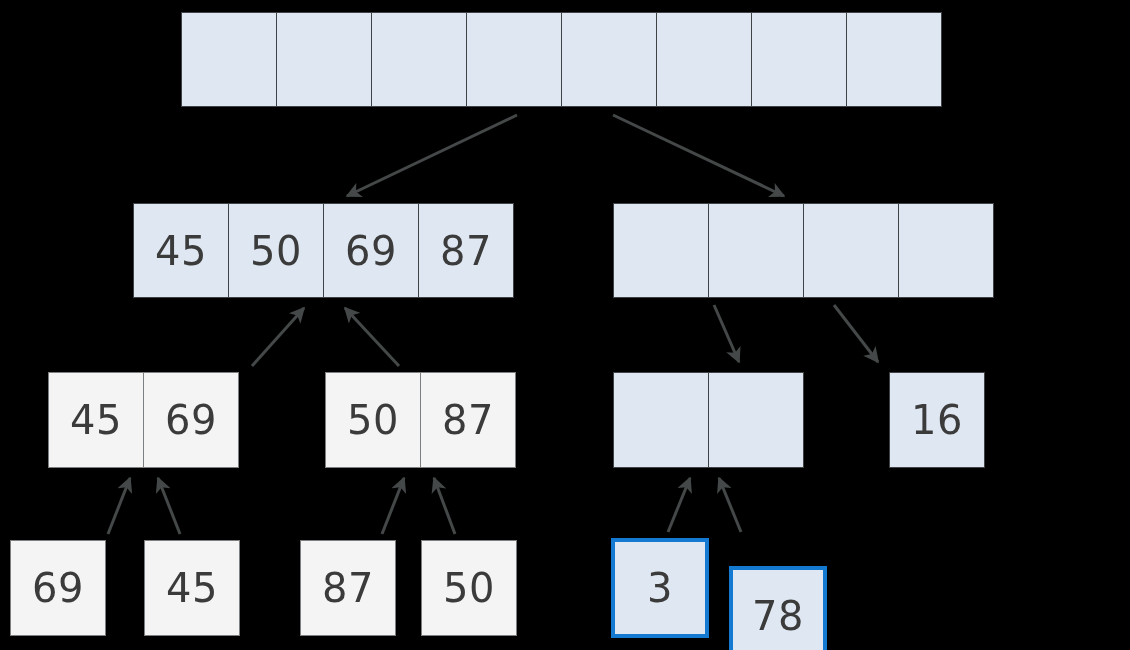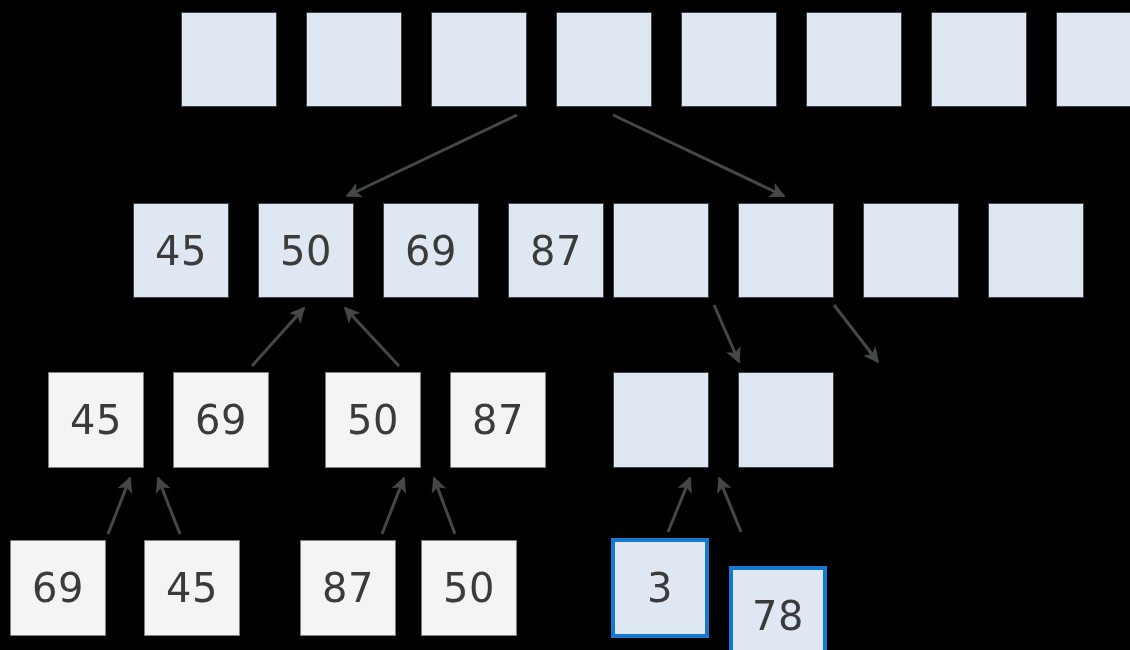--- a/index.html
+++ b/index.html
@@ -21,21 +21,20 @@
     top: 0;
     width: 1130px;
     height: 650px;
     pointer-events: none;
   }
   .node {
     position: absolute;
     display: flex;
     flex-direction: row;
     box-sizing: border-box;
-    gap: 30px;
   }
   .cell {
     box-sizing: border-box;
     display: flex;
     align-items: center;
     justify-content: center;
     font-size: 40px;
     letter-spacing: 0.5px;
     color: #3b3b3b;
     background: #dfe8f2;
@@ -122,20 +121,21 @@
       </div>
       <div class="node plain" style="left: 325px; top: 372px;">
         <div class="cell" style="width: 96px; height: 96px;">50</div>
         <div class="cell" style="width: 96px; height: 96px;">87</div>
       </div>
       <div class="node blue" style="left: 613px; top: 372px;">
         <div class="cell" style="width: 96px; height: 96px;"></div>
         <div class="cell" style="width: 96px; height: 96px;"></div>
       </div>
       <div class="node blue" style="left: 889px; top: 372px;">
+        <div class="cell" style="width: 96px; height: 96px;">16</div>
       </div>
       <div class="node plain" style="left: 10px; top: 540px;">
         <div class="cell" style="width: 96px; height: 96px;">69</div>
       </div>
       <div class="node plain" style="left: 144px; top: 540px;">
         <div class="cell" style="width: 96px; height: 96px;">45</div>
       </div>
       <div class="node plain" style="left: 300px; top: 540px;">
         <div class="cell" style="width: 96px; height: 96px;">87</div>
       </div>

